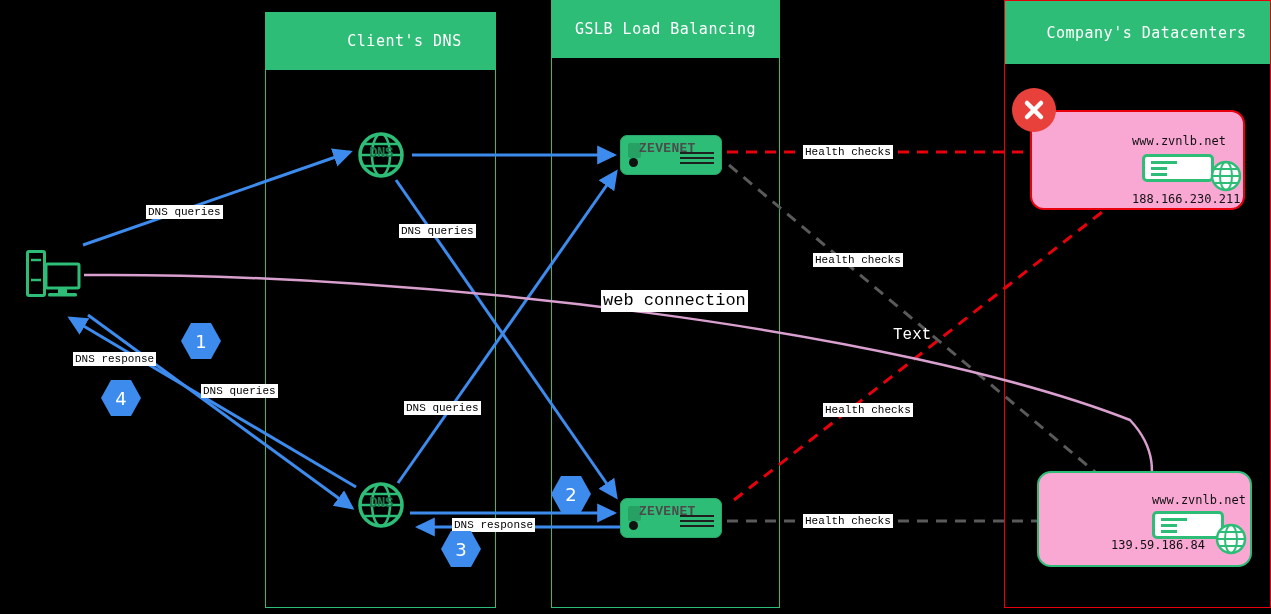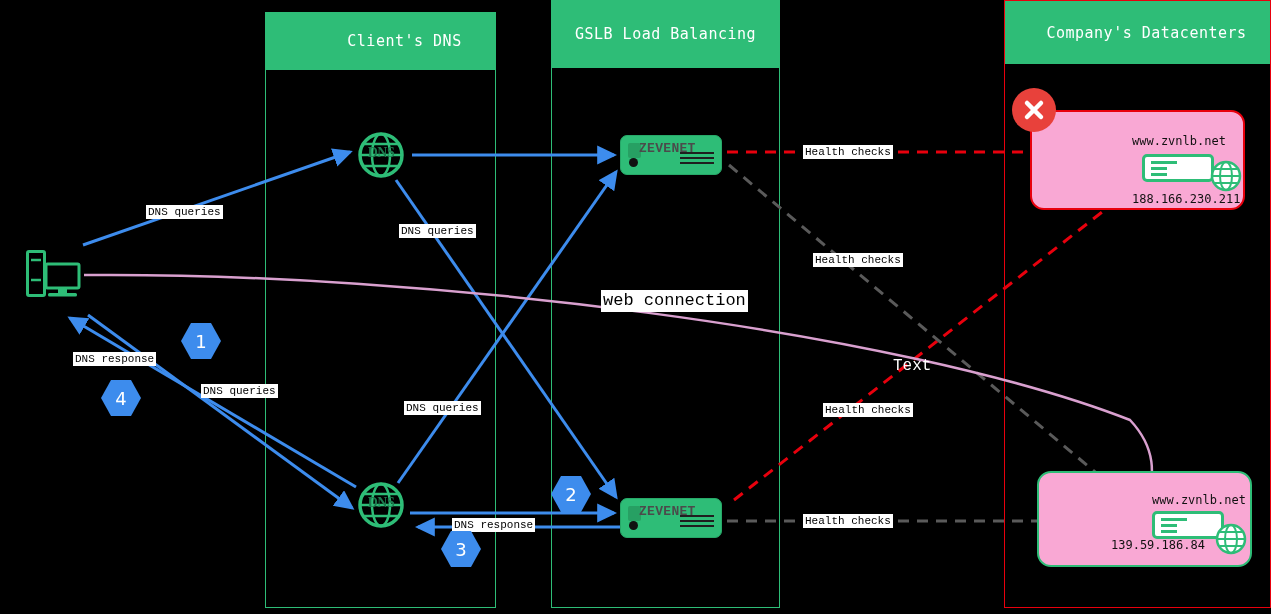--- a/index.html
+++ b/index.html
@@ -52,21 +52,20 @@
     font-size: 11px;
     line-height: 14px;
     padding: 0 2px;
     white-space: nowrap;
   }
   .elabel.big { font-size: 17px; line-height: 22px; }
   .elabel.plain {
     background: transparent;
     color: #ffffff;
     font-size: 16px;
-    margin-top: 31px;
   }
 
   
   .hexbadge {
     position: absolute;
     width: 40px; height: 36px;
     background: #3d8ced;
     -webkit-clip-path: polygon(25% 0%, 75% 0%, 100% 50%, 75% 100%, 25% 100%, 0% 50%);
     clip-path: polygon(25% 0%, 75% 0%, 100% 50%, 75% 100%, 25% 100%, 0% 50%);
     color: #ffffff;
@@ -114,21 +113,21 @@
   
   .dnsglobe {
     position: absolute;
     width: 48px; height: 48px;
   }
   .dnsglobe .txt {
     position: absolute;
     left: 0; right: 0; top: 14px;
     text-align: center;
     color: #1d7a4e;
-    font-family: Liberation Serif, serif;
+    font-family: Liberation Mono, monospace;
     font-weight: bold;
     font-size: 14px;
     letter-spacing: -0.5px;
   }
 
   
   .computer { position: absolute; width: 56px; height: 50px; }
 
   
   .dcbox {
@@ -177,21 +176,21 @@
 
 <div id="stage">
 
   <div class="lane" style="left:265px; top:57px; width:231px; height:551px;"></div>
   <div class="lane" style="left:551px; top:57px; width:229px; height:551px;"></div>
   <div class="lane red-lane" style="left:1004px; top:57px; width:267px; height:551px;"></div>
 
   <div class="lane-head" style="left:265px; top:12px; width:231px; height:58px;padding-left:48px;">
     <span>Client's DNS</span>
   </div>
-  <div class="lane-head" style="left:551px; top:0px; width:229px; height:68px;">
+  <div class="lane-head" style="left:551px; top:0px; width:229px; height:58px;">
     <span>GSLB Load Balancing</span>
   </div>
   <div class="lane-head red-head" style="left:1004px; top:0px; width:267px; height:64px;">
     <span>Company's Datacenters</span>
   </div>
 
   <svg id="edges" viewBox="0 0 1271 614">
     <defs>
       <marker id="ablue" markerWidth="7" markerHeight="7" refX="5.6" refY="3.2" orient="auto">
         <path d="M0,0 L6.6,3.2 L0,6.4 z" fill="#3d8ced"></path>

